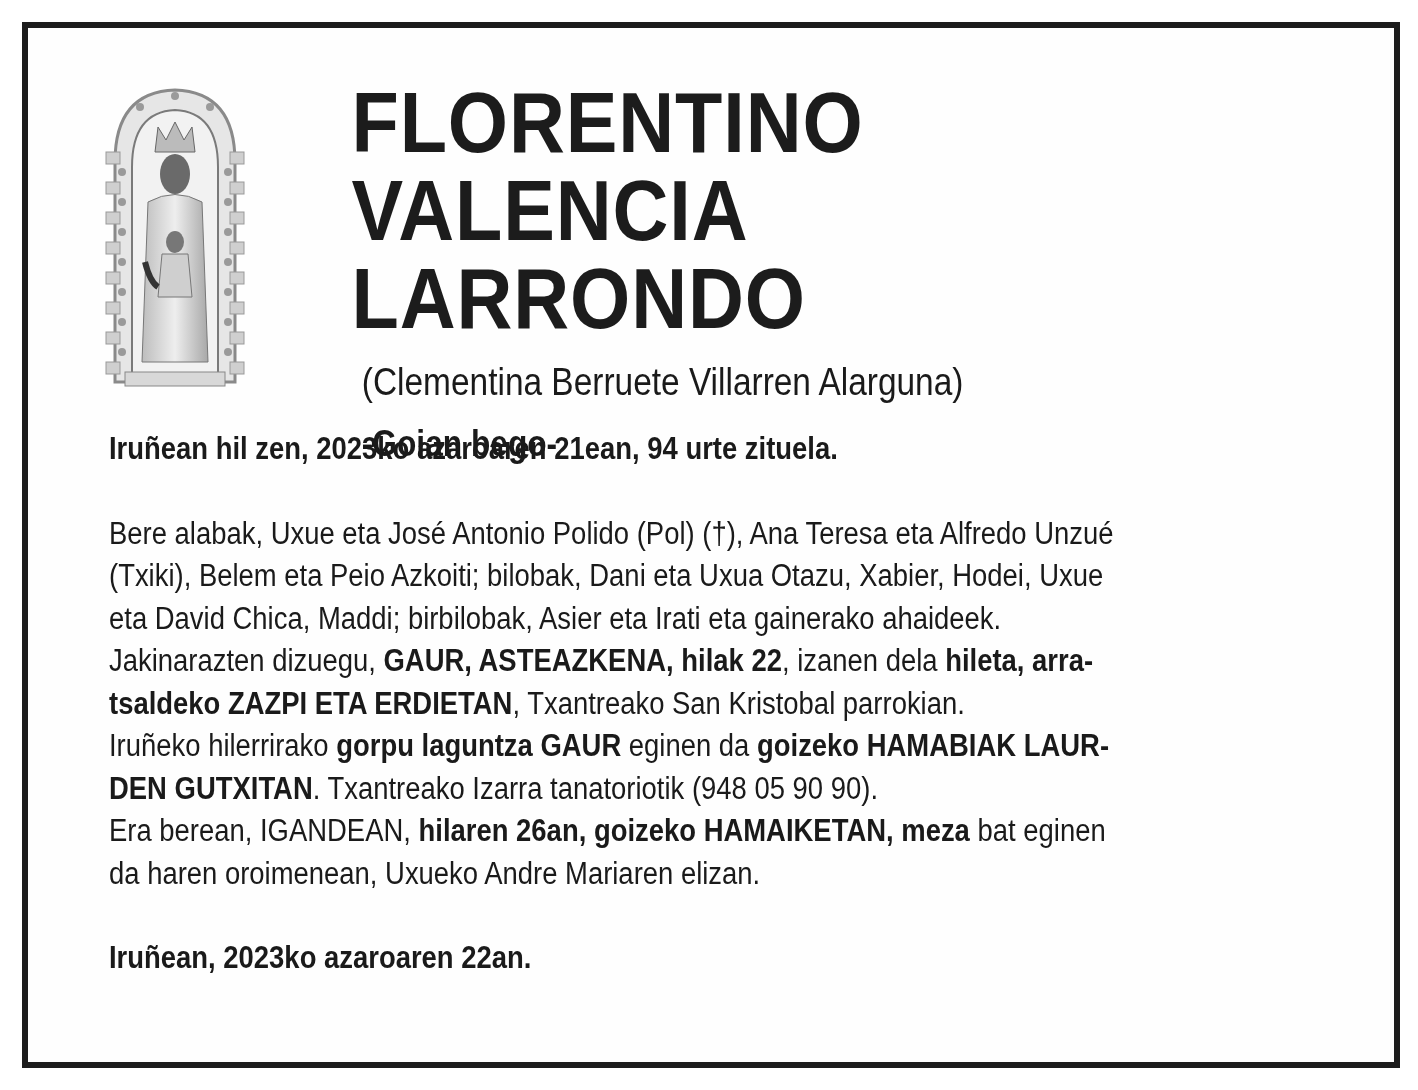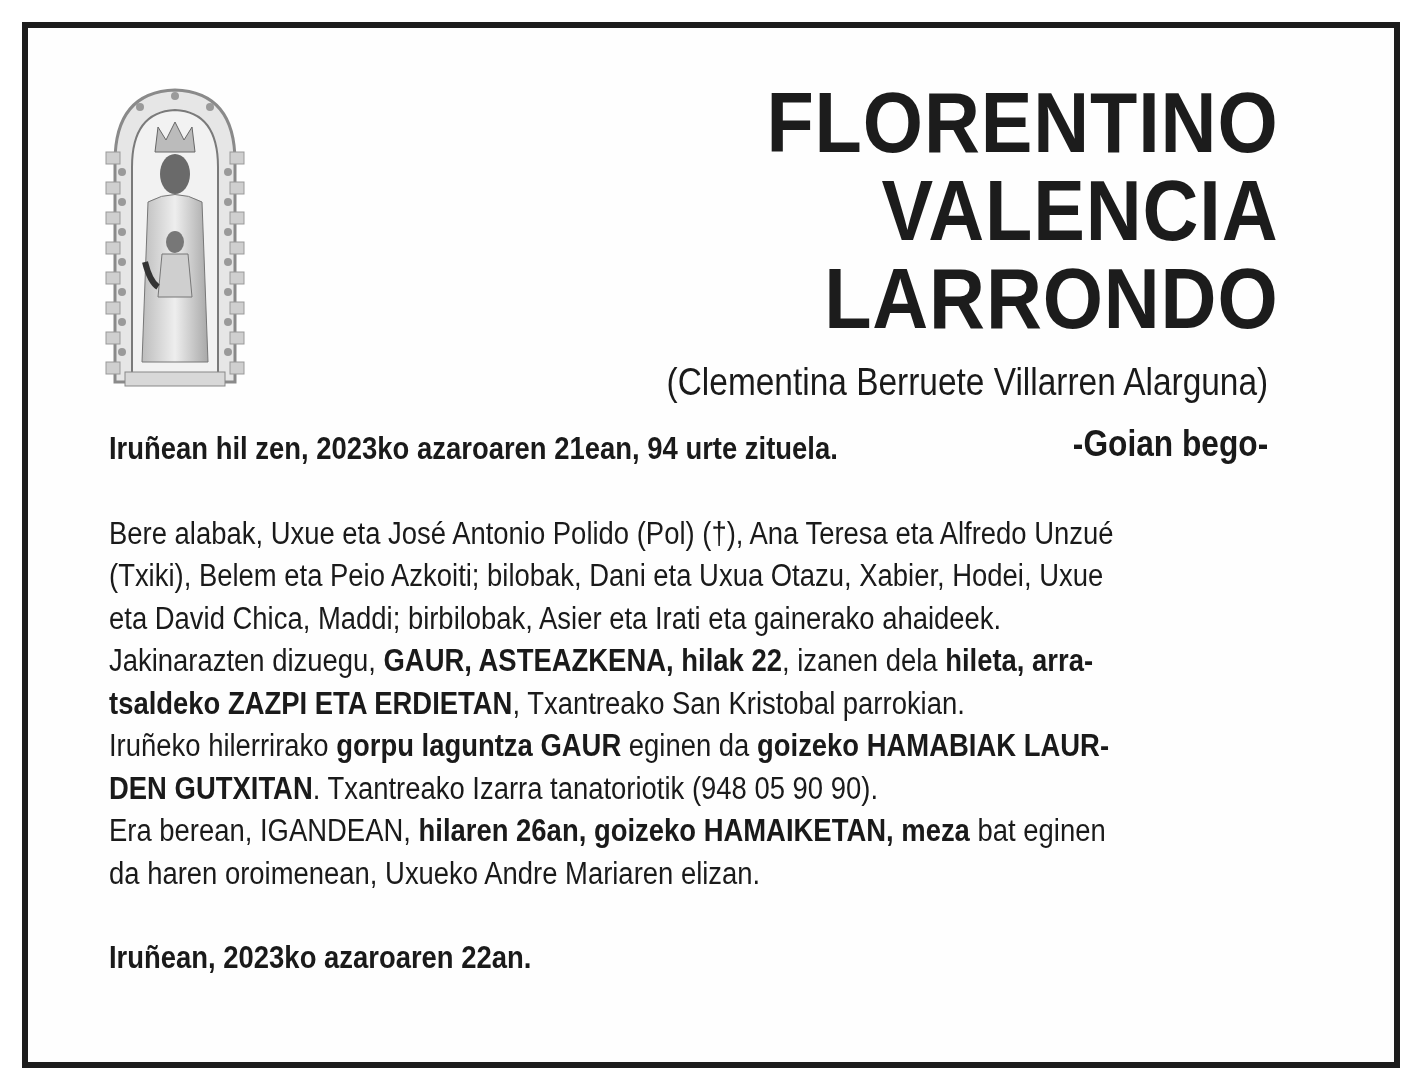--- a/index.html
+++ b/index.html
@@ -1,21 +1,21 @@
 <!DOCTYPE html>
 <html><head>
 <meta charset="utf-8">
 <style>
   html, body { margin:0; padding:0; background:#ffffff; }
   body { width:1418px; height:1090px; position:relative; overflow:hidden;
          font-family:"Liberation Sans", "DejaVu Sans", sans-serif; color:#1a1a1a; }
   .frame { position:absolute; left:22px; top:22px; width:1366px; height:1034px;
            border:6px solid #1c1c1c; background:#fefefe; }
   .emblem { position:absolute; left:100px; top:82px; width:150px; height:310px; }
-  .header { position:absolute; left:300px; top:78px; width:1030px; text-align:right; }
+  .header { position:absolute; left:300px; top:78px; width:1030px; text-align:left; }
   .name { font-weight:bold; font-size:86px; line-height:88px; letter-spacing:1px;
           transform:scaleX(0.9); transform-origin:center; margin:0; color:#1c1c1c; }
   .widow { font-size:38px; line-height:44px; margin-top:18px; transform:scaleX(0.88); }
   .goian { font-size:36px; font-weight:bold; line-height:44px; margin-top:18px; transform:scaleX(0.88); }
   .body { position:absolute; left:88px; top:428px; width:1250px;margin-left:21px; }
   .body p { margin:0; font-size:31px; line-height:42.5px; transform:scaleX(0.885);
             transform-origin:left; white-space:nowrap; }
   .bold { font-weight:bold; }
   .gap { height:42px; }
 </style>

